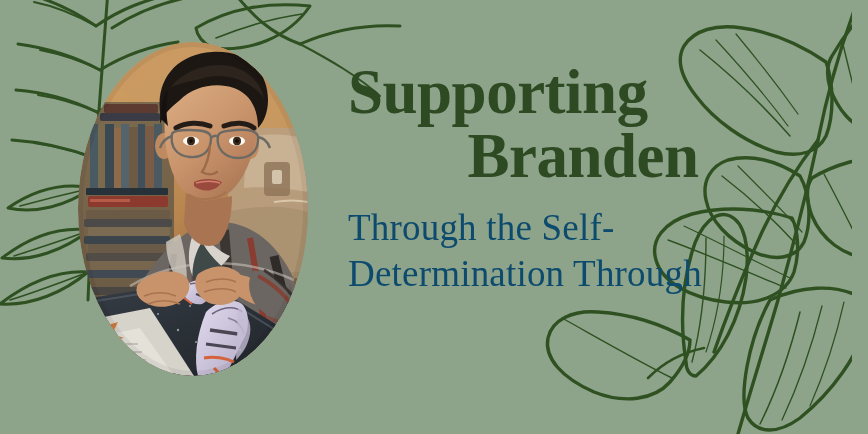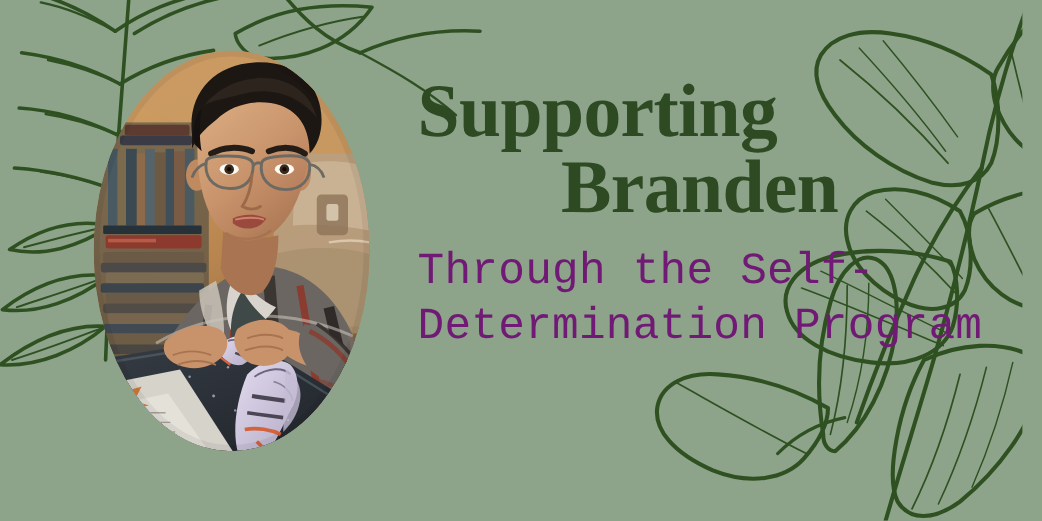--- a/index.html
+++ b/index.html
@@ -36,25 +36,25 @@
     font-family:"Liberation Serif", serif;
     font-weight:700;
     font-size:63px;
     line-height:0.98;
     color:#2d4a23;
     letter-spacing:-0.5px;
     white-space:nowrap;
   }
   #headline-l2 { margin-top:2px;text-align:center; }
   .subline {
-    font-family:Liberation Mono, monospace;
+    font-family:Liberation Serif, serif;
     font-weight:400;
     font-size:37px;
     line-height:1.22;
-    color:#701a75;
+    color:#0c4a6e;
     letter-spacing:0.2px;
     white-space:nowrap;
   }
   #subtitle-wrap { margin-top:18px; }
 </style>
 </head>
 <body>
 
 <div id="banner">
 
@@ -349,17 +349,17 @@
         <ellipse cx="115" cy="167" rx="115" ry="167" fill="none" stroke="#000" stroke-width="10" opacity="0.06"></ellipse>
       </g>
     </svg>
   </div>
 
   <div id="text-block">
     <div class="headline">Supporting</div>
     <div class="headline" id="headline-l2">Branden</div>
     <div id="subtitle-wrap">
       <div class="subline">Through the Self-</div>
-      <div class="subline">Determination Program</div>
+      <div class="subline">Determination Through</div>
     </div>
   </div>
 
 </div>
 
 </body></html>

